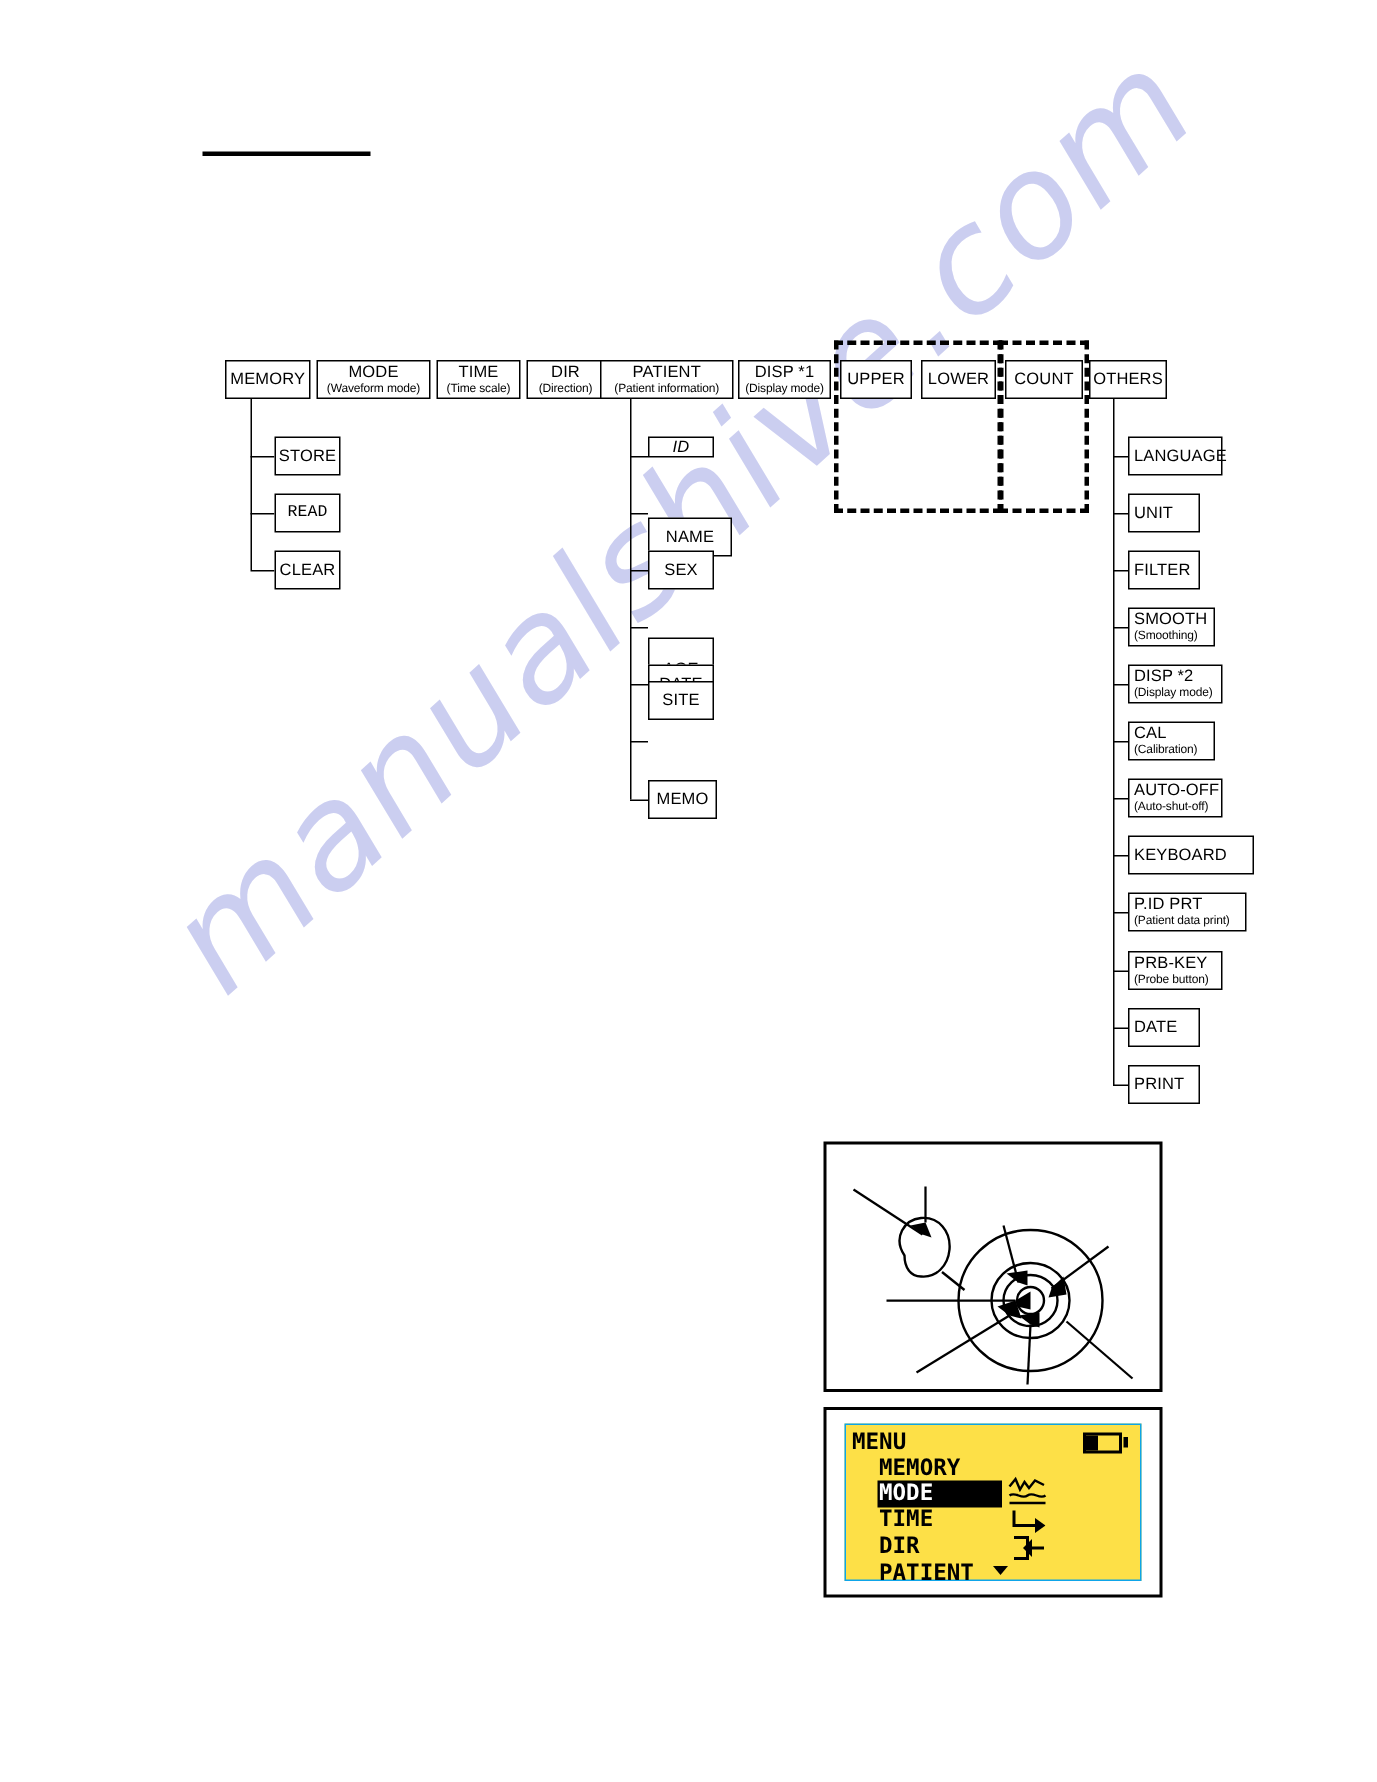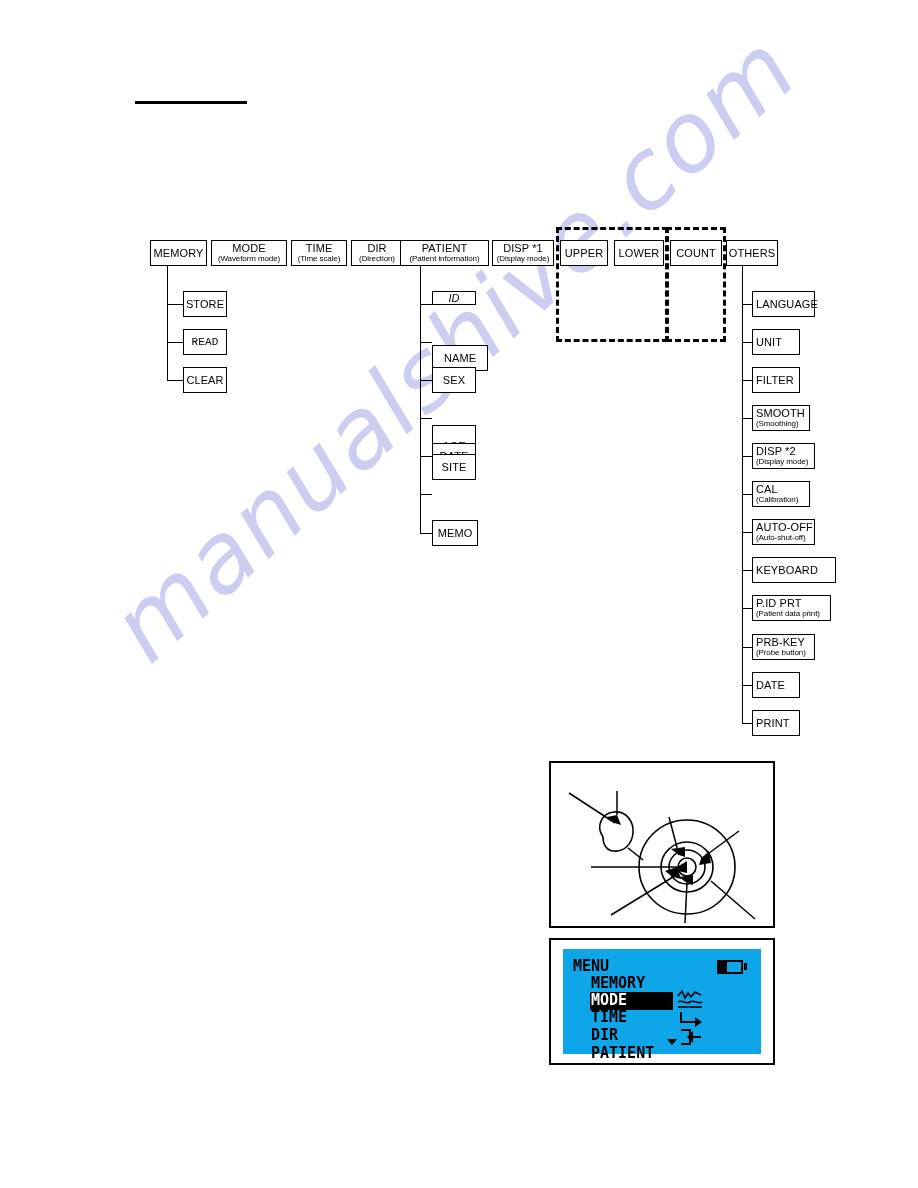--- a/index.html
+++ b/index.html
@@ -131,22 +131,22 @@
   .lcd-outer {
     position: absolute;
     box-sizing: border-box;
     border: 2px solid #000;
     background: #fff;
     z-index: 5;
   }
   .lcd-inner {
     position: absolute;
     box-sizing: border-box;
-    border: 6px solid #0ea5e9;
-    background: #0ea5e9;
+    border: 1px solid #0ea5e9;
+    background: #fde047;
     left: 12px;
     top: 9px;
     right: 12px;
     bottom: 9px;
   }
   .lcd-line {
     position: absolute;
     font-family: "DejaVu Sans Mono", monospace;
     font-size: 15px;
     font-weight: bold;

